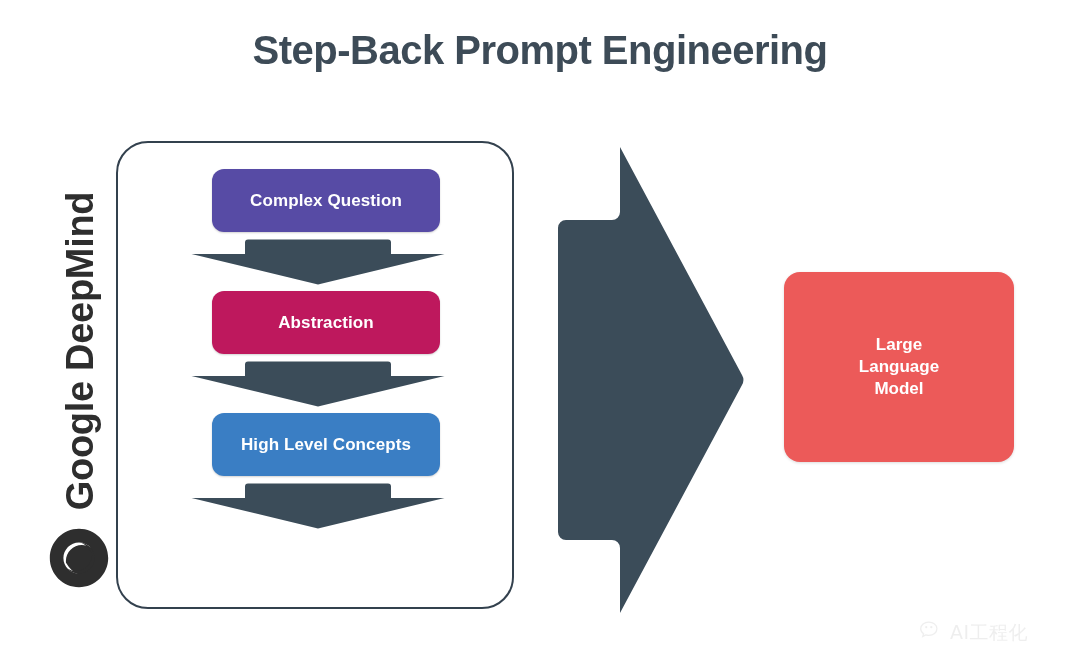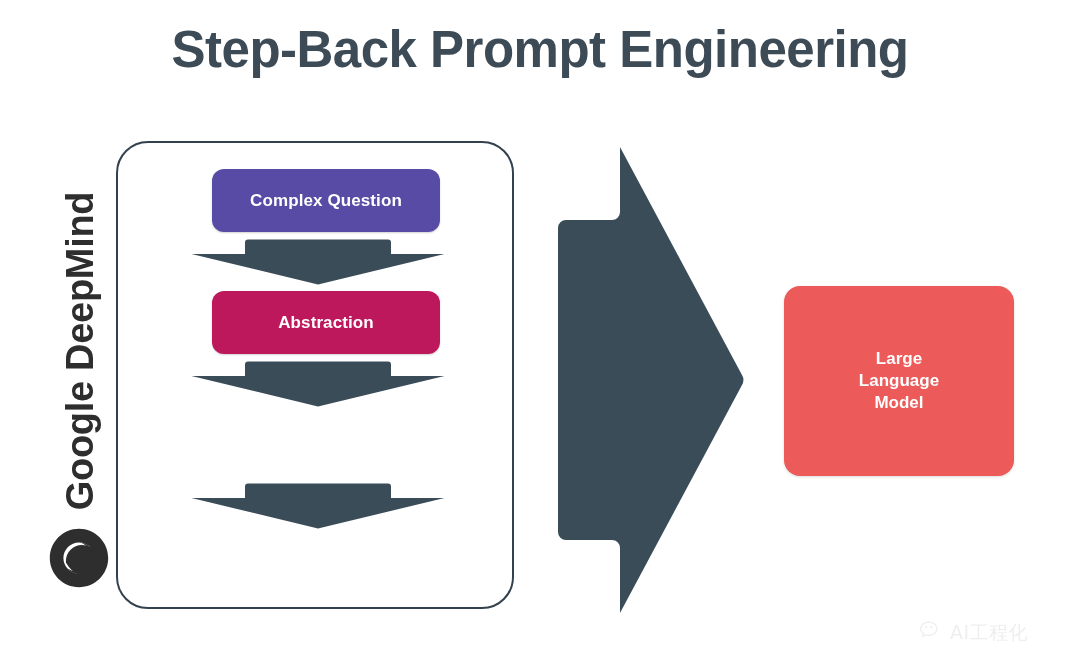--- a/index.html
+++ b/index.html
@@ -22,21 +22,21 @@
     background: #ffffff;
   }
 
   
   #slide-title {
     position: absolute;
     top: 20px;
     left: 0;
     width: 1080px;
     text-align: center;
-    font-size: 51px;
+    font-size: 40px;
     font-weight: bold;
     color: #3d4b57;
     letter-spacing: -0.5px;
     line-height: 60px;
     white-space: nowrap;
   }
 
   
   #brand {
     position: absolute;
@@ -121,21 +121,21 @@
     left: 556px;
     top: 144px;
     width: 190px;
     height: 472px;
   }
 
   
   #llm-box {
     position: absolute;
     left: 784px;
-    top: 286px;
+    top: 272px;
     width: 230px;
     height: 190px;
     border-radius: 16px;
     display: flex;
     align-items: center;
     justify-content: center;
     text-align: center;
     color: #ffffff;
     font-size: 17px;
     font-weight: bold;
@@ -197,20 +197,23 @@
     <div class="step-box" id="step-1" style="background:#be185d;">
       <span>Abstraction</span>
     </div>
 
     <div class="down-arrow" id="arrow-1">
       <svg width="256" height="48" viewBox="0 0 256 48" aria-hidden="true">
         <path fill="#3b4c59" d="M58 1.5h140a3 3 0 0 1 3 3V16h53.5L128 46.5 1.5 16H55V4.5a3 3 0 0 1 3-3z"></path>
       </svg>
     </div>
 
+    <div class="step-box" id="step-2" style="background:#3A7EC4;">
+      <span>High Level Concepts</span>
+    </div>
 
     <div class="down-arrow" id="arrow-2">
       <svg width="256" height="48" viewBox="0 0 256 48" aria-hidden="true">
         <path fill="#3b4c59" d="M58 1.5h140a3 3 0 0 1 3 3V16h53.5L128 46.5 1.5 16H55V4.5a3 3 0 0 1 3-3z"></path>
       </svg>
     </div>
 
 
   </div>
 

